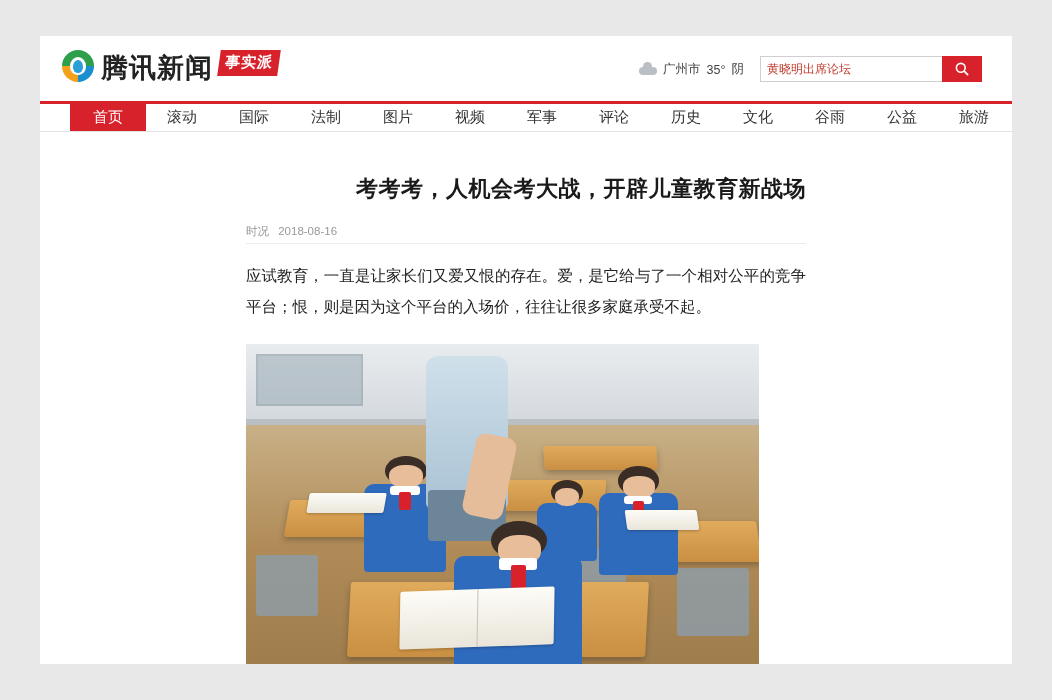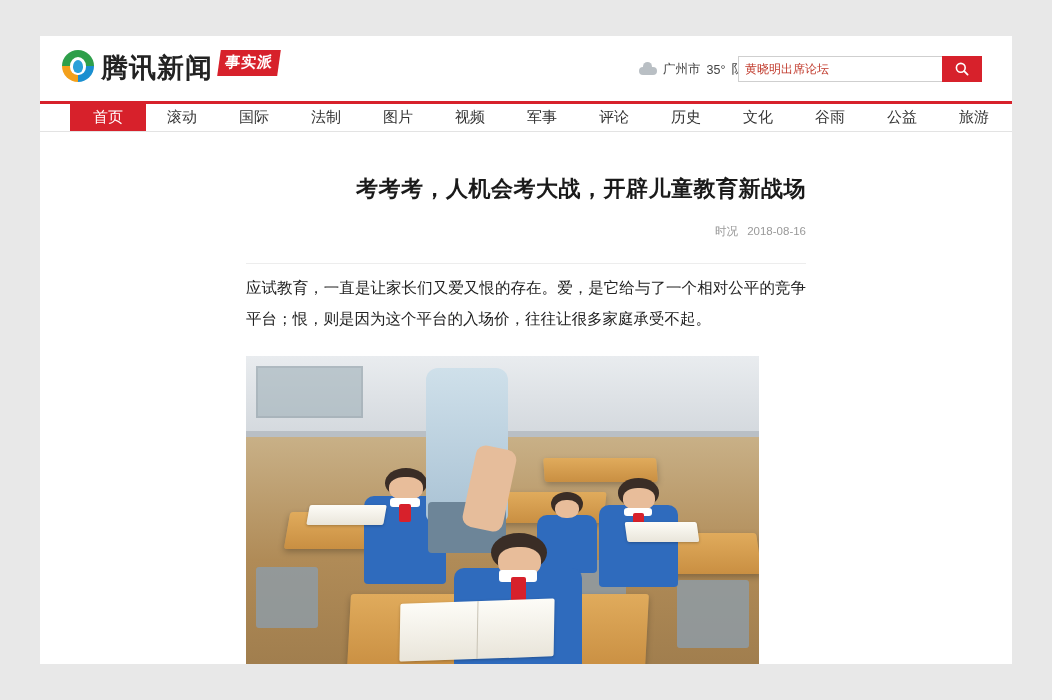--- a/index.html
+++ b/index.html
@@ -118,21 +118,21 @@
   }
 
   .search-box {
     position: absolute;
     right: 30px;
     top: 20px;
     display: flex;
     height: 26px;
   }
   .search-input {
-    width: 204px;
+    width: 182px;
     height: 26px;
     border: 1px solid #cfcfcf;
     border-right: none;
     box-sizing: border-box;
     padding: 0 6px;
     font-size: 12px;
     color: #c0392b;
     outline: none;
     font-family: "Liberation Sans", sans-serif;
     background: #fff;
@@ -185,34 +185,34 @@
   .article-title {
     text-align: right;
     font-size: 22px;
     font-weight: bold;
     color: #1a1a1a;
     margin-top: 42px;
     letter-spacing: 0.5px;
     line-height: 1.4;
   }
   .article-meta {
-    text-align: right;
+    text-align: left;
     font-size: 11.5px;
     color: #999;
     margin-top: 19px;
-    padding-bottom: 24px;
+    padding-bottom: 4px;
     border-bottom: 1px solid #ededed;
   }
   .article-meta .src { margin-right: 6px; }
 
   .article-body {
     font-size: 15.5px;
     color: #222;
     line-height: 2.0;
-    margin-top: 8px;
+    margin-top: 16px;
     text-align: justify;
   }
 
   .article-figure {
     margin-top: 22px;
     width: 513px;
     height: 340px;
     margin-left: 0;
     position: relative;
     overflow: hidden;

